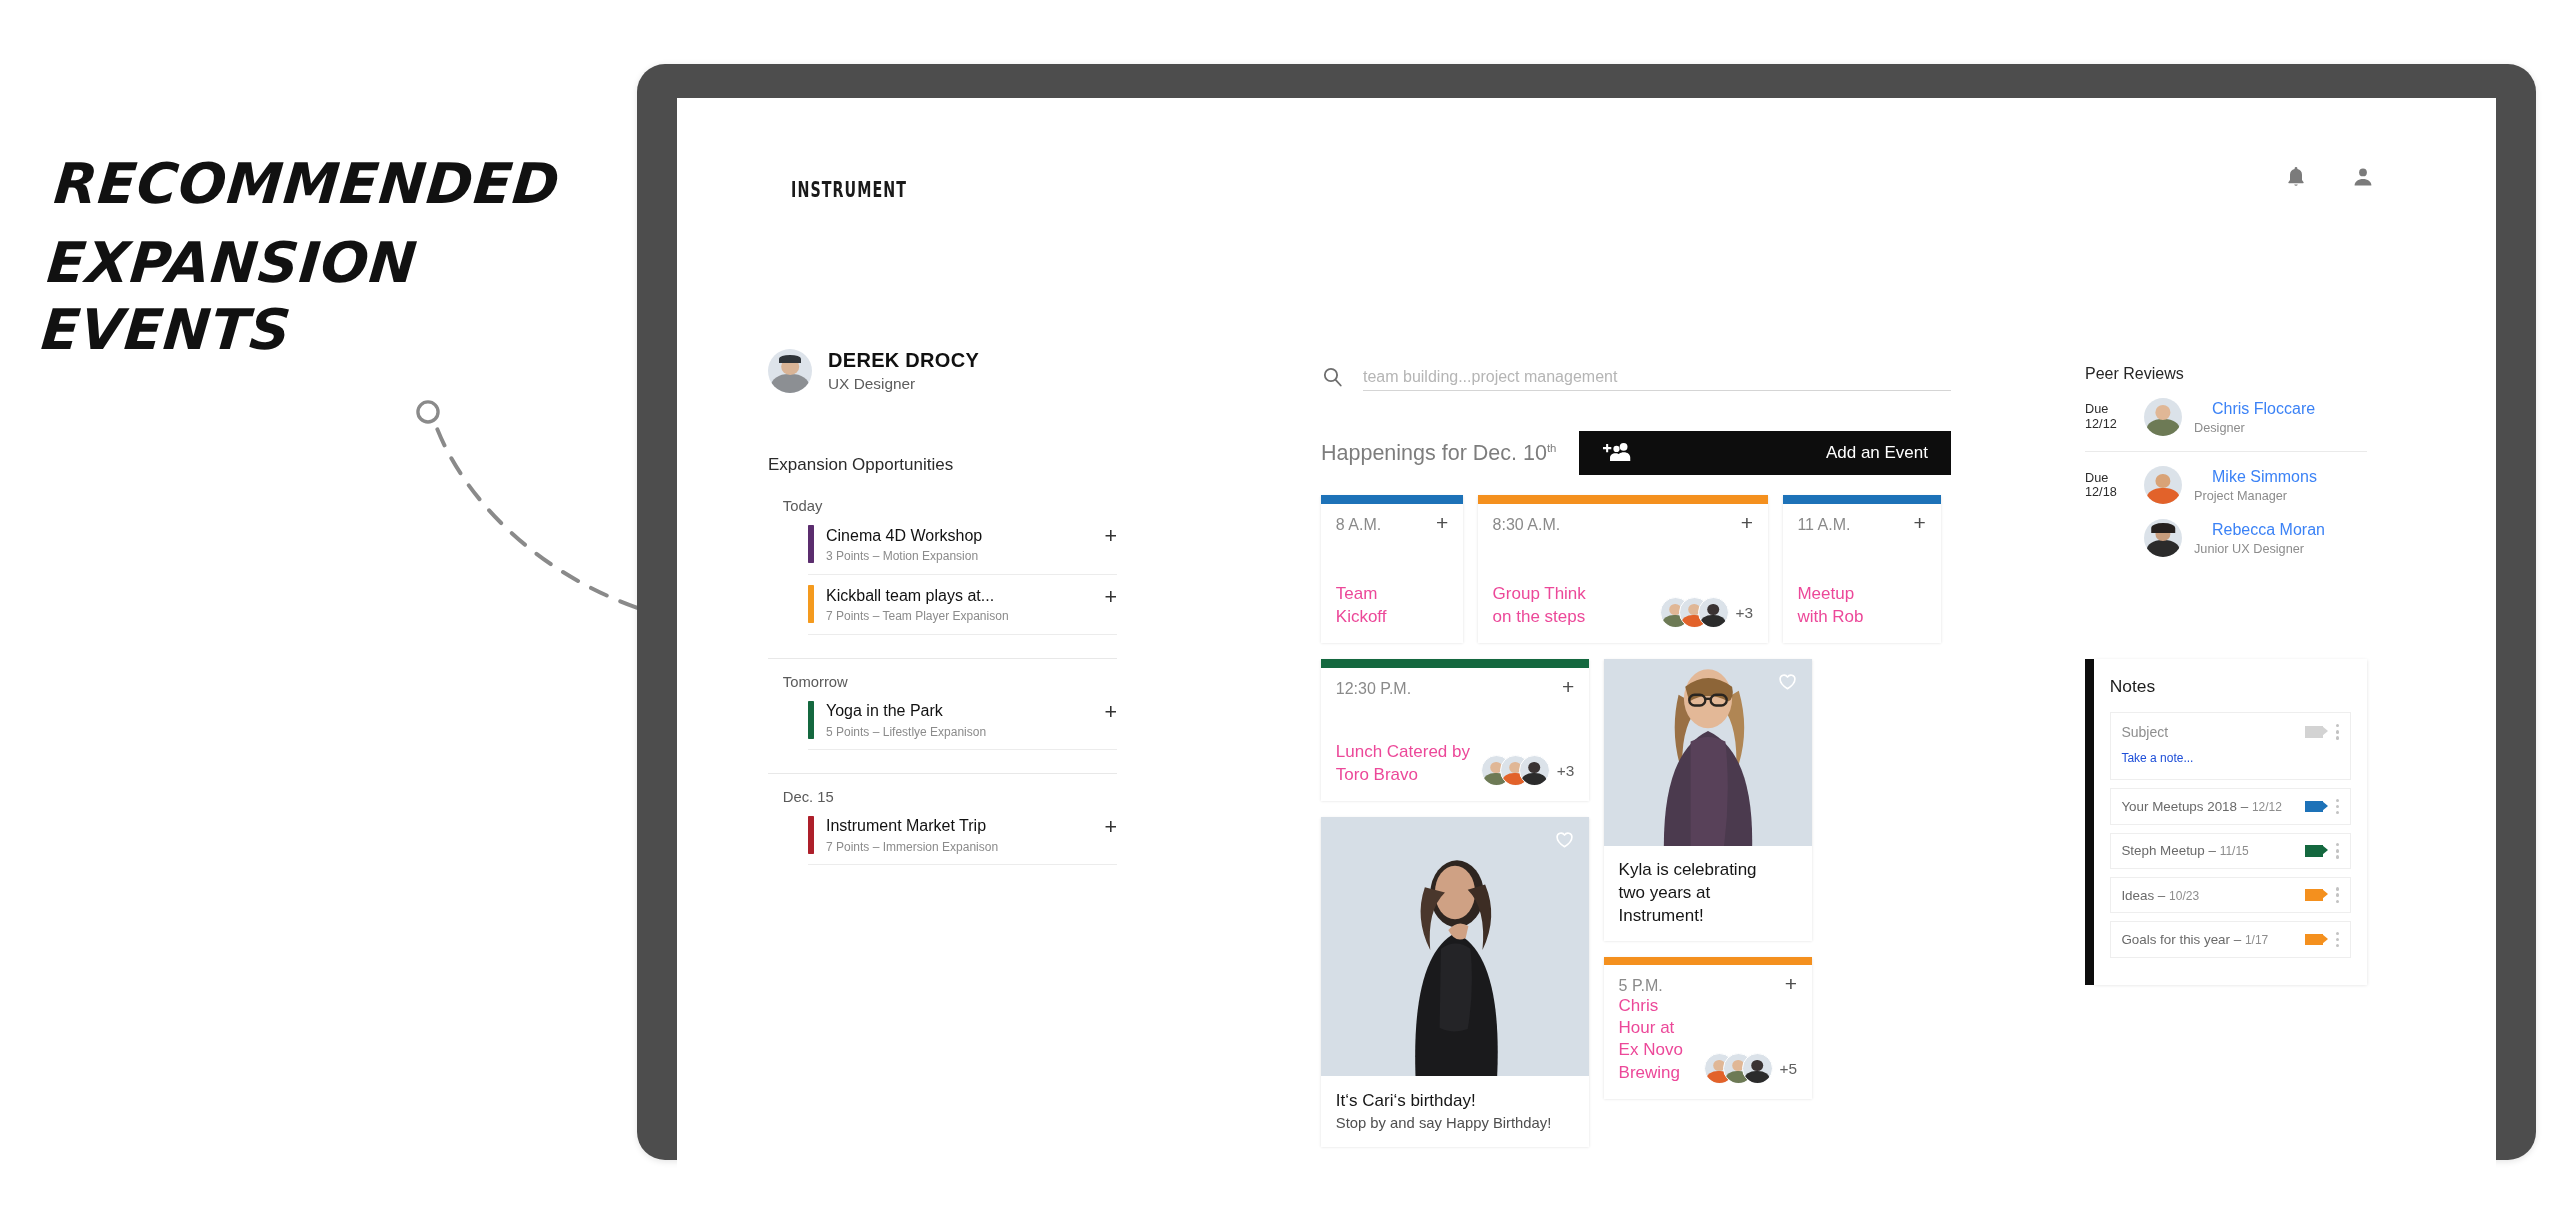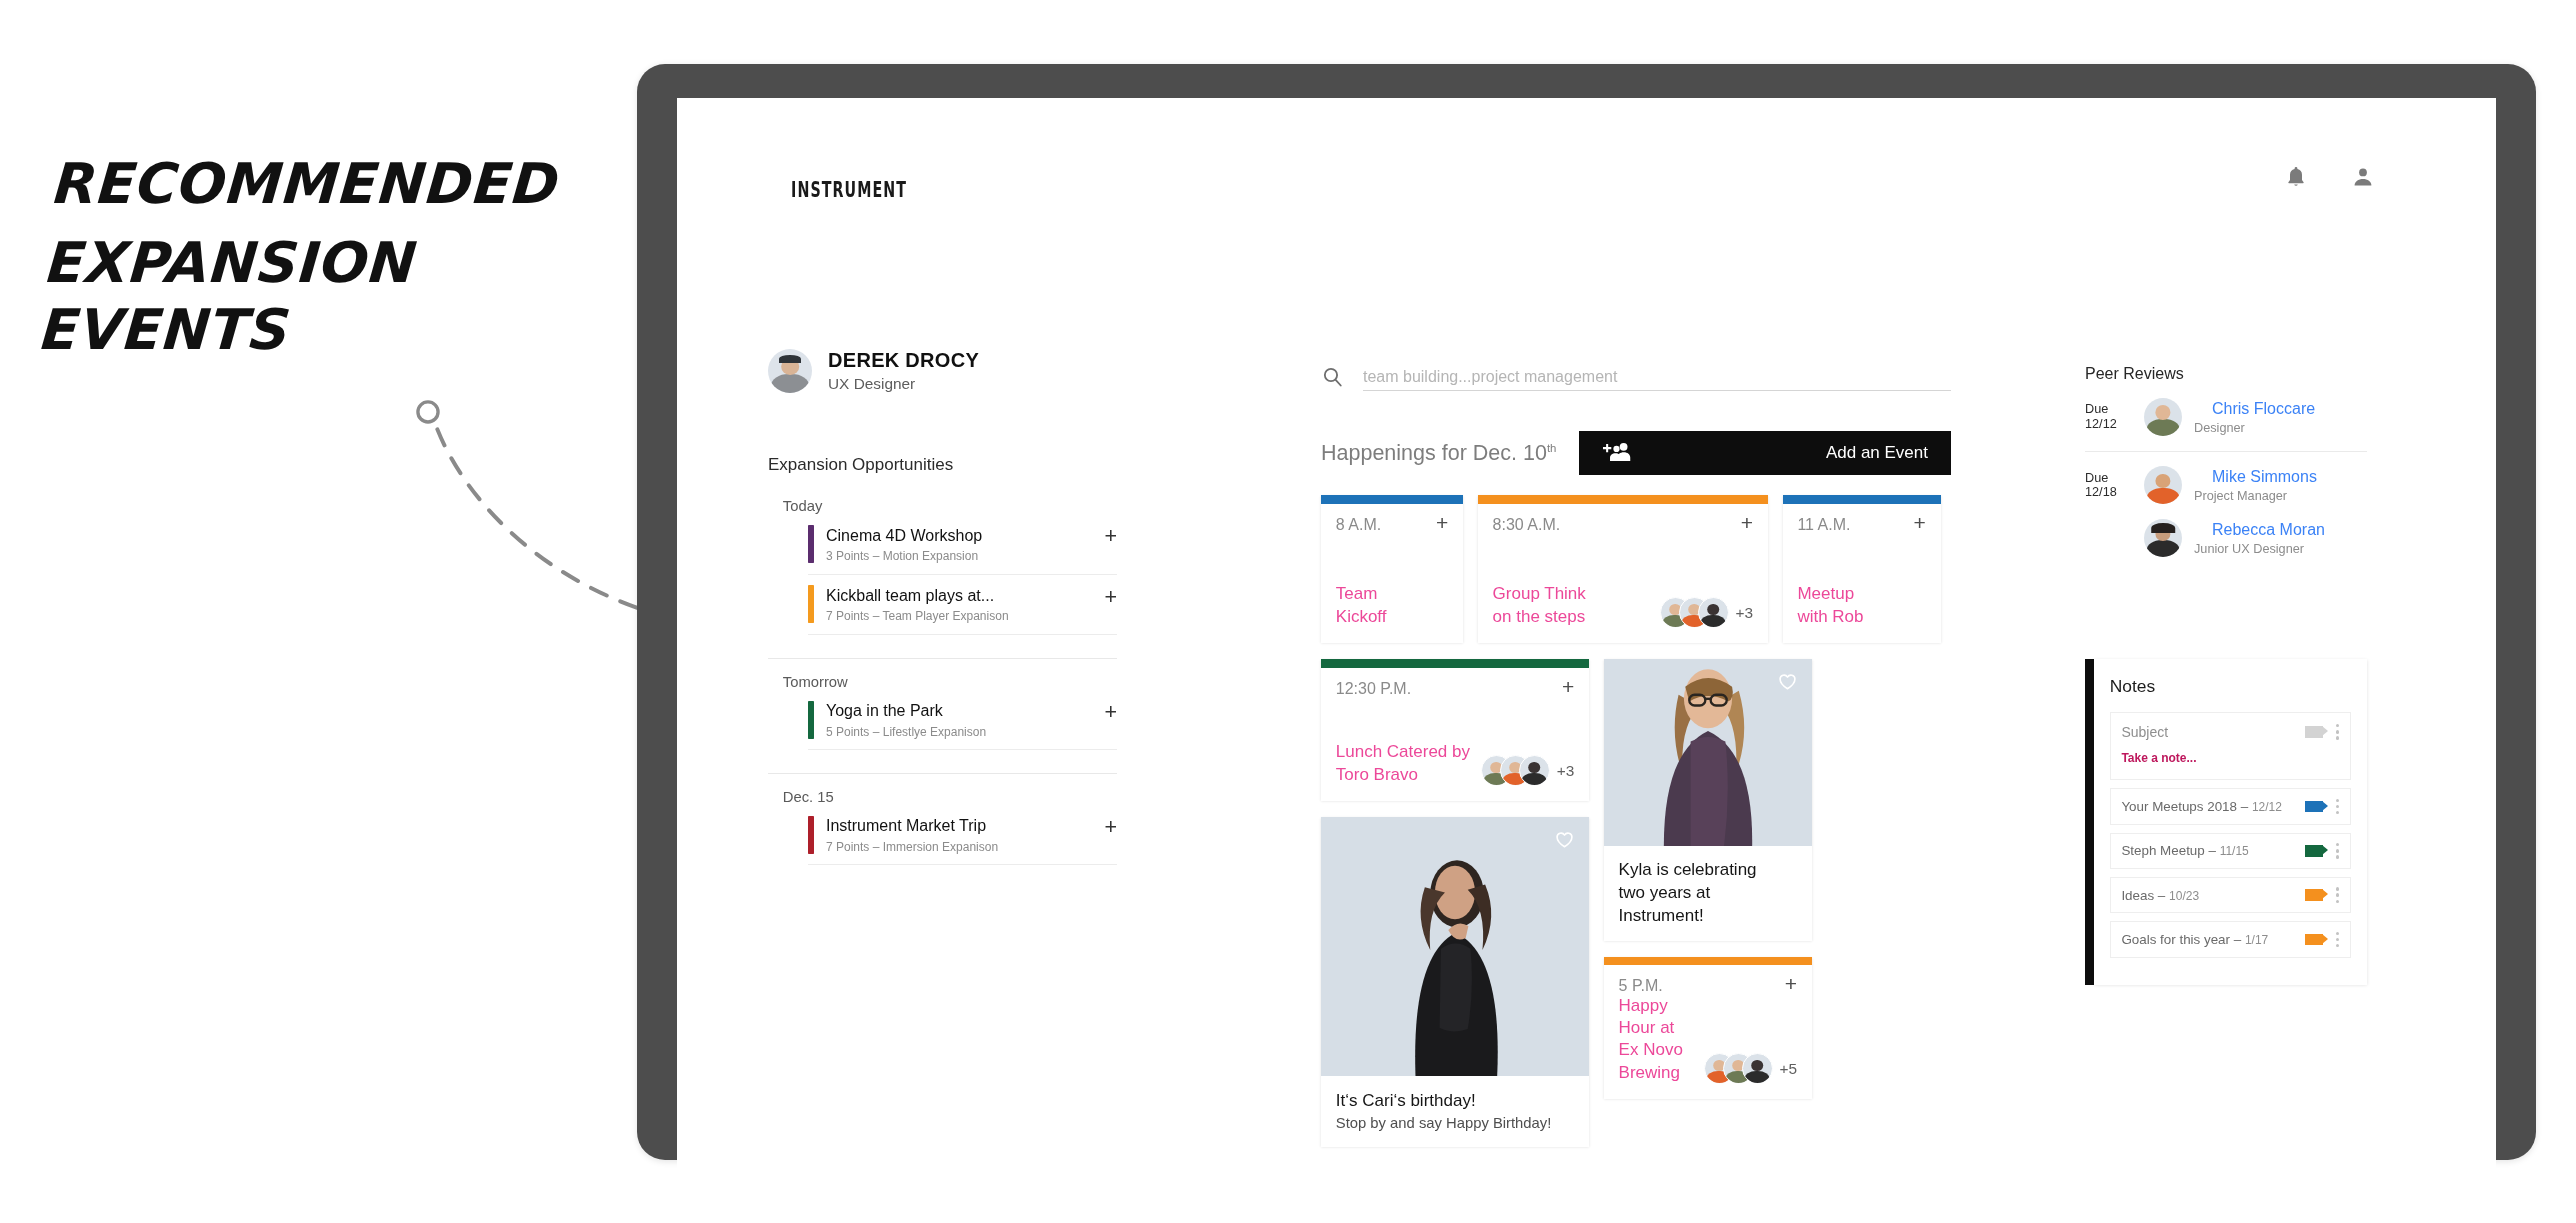--- a/index.html
+++ b/index.html
@@ -172,21 +172,21 @@
   .pr-role { font-size: 12.7px; color: #8c8c8c; margin-top: 2.7px; }
 
   .notes-wrap { margin-top: 87px; display: flex; }
   .notes-bar { width: 8.7px; background: #0d0d0d; flex: 0 0 auto; }
   .notes-box { flex: 1 1 auto; background: #fff; box-shadow: 0 0.7px 3.4px rgba(0,0,0,0.13); padding: 17.4px 16px 27px 16px; }
   .notes-title { font-size: 17.4px; color: #1c1c1c; }
 
   .note-new { margin-top: 14.8px; border: 0.7px solid #eeeeee; padding: 10.7px 10.7px 14.8px 10.7px; }
   .note-subj-row { display: flex; align-items: center; justify-content: space-between; }
   .note-subj { font-size: 14px; color: #8e8e8e; }
-  .note-body { font-size: 12px; color: #be185d; margin-top: 10.7px; font-weight: bold; }
+  .note-body { font-size: 12px; color: #1d4ed8; margin-top: 10.7px; }
 
   .note-row { margin-top: 8px; border: 0.7px solid #eeeeee; padding: 9.4px 10.7px; display: flex; align-items: center; justify-content: space-between; }
   .note-label { font-size: 13.4px; color: #6a6a6a; }
   .note-label .dt { font-size: 12px; color: #8d8d8d; }
   .note-right { display: flex; align-items: center; gap: 9.4px; }
   .tag { width: 17.4px; height: 11.4px; position: relative; }
   .tag::after { content: ""; position: absolute; right: -5.4px; top: 0; width: 0; height: 0; border-top: 5.7px solid transparent; border-bottom: 5.7px solid transparent; border-left: 6px solid currentColor; }
   .kebab { display: flex; flex-direction: column; gap: 2.7px; padding-left: 4px; }
   .kebab i { width: 3.4px; height: 3.4px; border-radius: 50%; background: #c2c2c2; display: block; }
 </style>
@@ -456,21 +456,21 @@
               </div>
 
               <div class="ecard" style="width:208px;height:142px">
                 <div class="ecard-top" style="background:#f4901e"></div>
                 <div class="ecard-in">
                   <div class="ecard-hd">
                     <span class="ecard-time">5 P.M.</span>
                     <span class="ecard-plus">+</span>
                   </div>
                   <div class="ecard-ft">
-                    <div class="ecard-name" style="white-space:pre-line">Happy Hour at
+                    <div class="ecard-name" style="white-space:pre-line">Chris Hour at
 Ex Novo Brewing</div>
                     <div class="avstack">
                       <div class="avs">
                             <div class="av-body" style="background:#e2622a"></div>
                             <div class="av-head" style="background:#e0b796"></div>
                           </div>
                       <div class="avs">
                             <div class="av-body" style="background:#6d7a55"></div>
                             <div class="av-head" style="background:#e0b796"></div>
                           </div>

